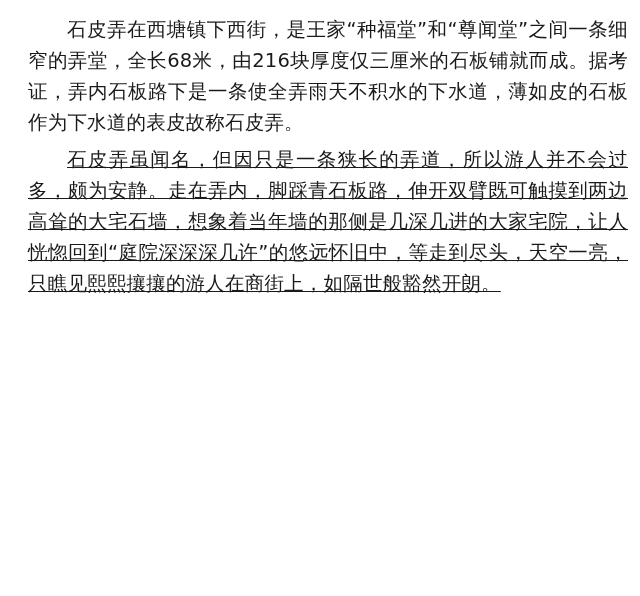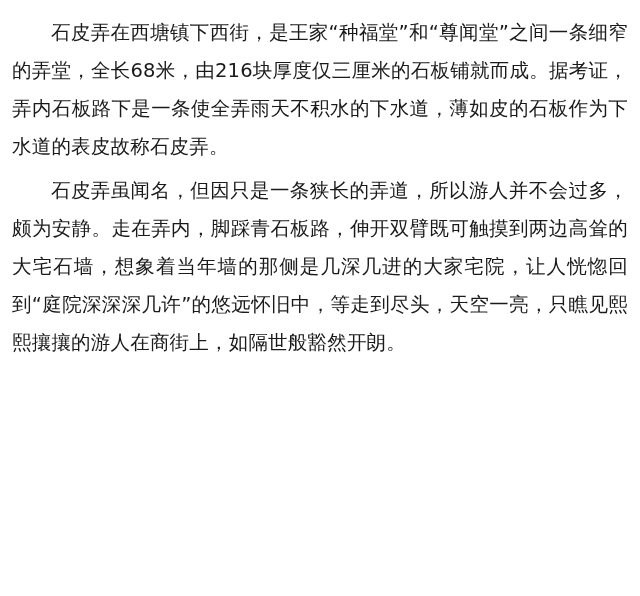--- a/index.html
+++ b/index.html
@@ -16,33 +16,34 @@
   #doc {
     box-sizing: border-box;
     width: 640px;
     height: 596px;
     padding: 14px 12px 10px 12px;
     background: #ffffff;
   }
   .para {
     color: #1a1a1a;
     font-size: 19.5px;
-    line-height: 38px;
+    line-height: 31px;
     text-align: justify;
     text-justify: inter-ideograph;
     text-indent: 2em;
-    margin: 0 0 6px 0;
+    margin: 0 0 6px 16px;
     letter-spacing: 0.2px;
     font-weight: 500;
   }
   .para.gap-before {
     margin-top: 24px;
   }
   .para.tight {
     margin-bottom: 0;
+    text-decoration: underline;
   }
 </style>
 </head>
 <body>
 
 <div id="doc">
   <p class="para">石皮弄在西塘镇下西街，是王家“种福堂”和“尊闻堂”之间一条细窄的弄堂，全长68米，由216块厚度仅三厘米的石板铺就而成。据考证，弄内石板路下是一条使全弄雨天不积水的下水道，薄如皮的石板作为下水道的表皮故称石皮弄。</p>
   <p class="para tight">石皮弄虽闻名，但因只是一条狭长的弄道，所以游人并不会过多，颇为安静。走在弄内，脚踩青石板路，伸开双臂既可触摸到两边高耸的大宅石墙，想象着当年墙的那侧是几深几进的大家宅院，让人恍惚回到“庭院深深深几许”的悠远怀旧中，等走到尽头，天空一亮，只瞧见熙熙攘攘的游人在商街上，如隔世般豁然开朗。</p>
 </div>
 

